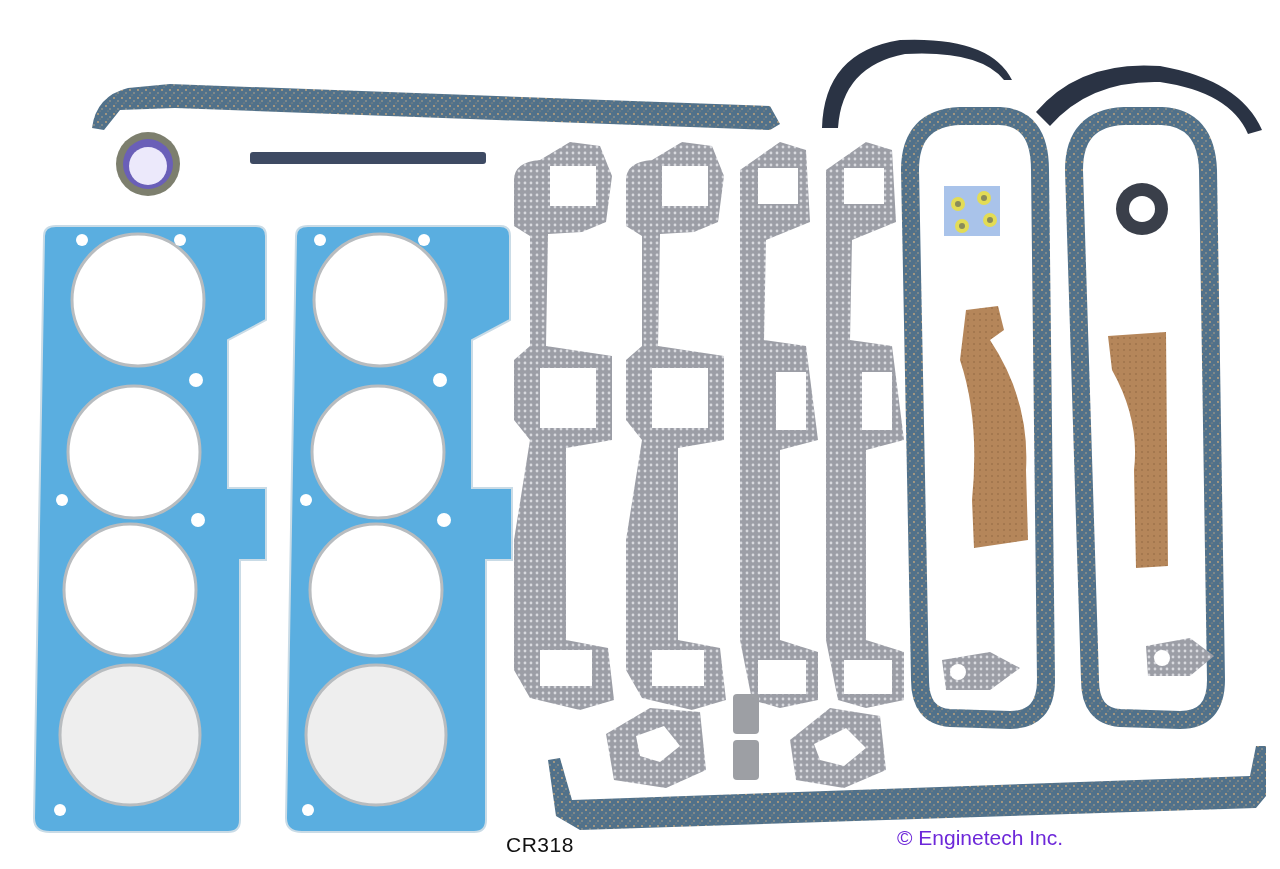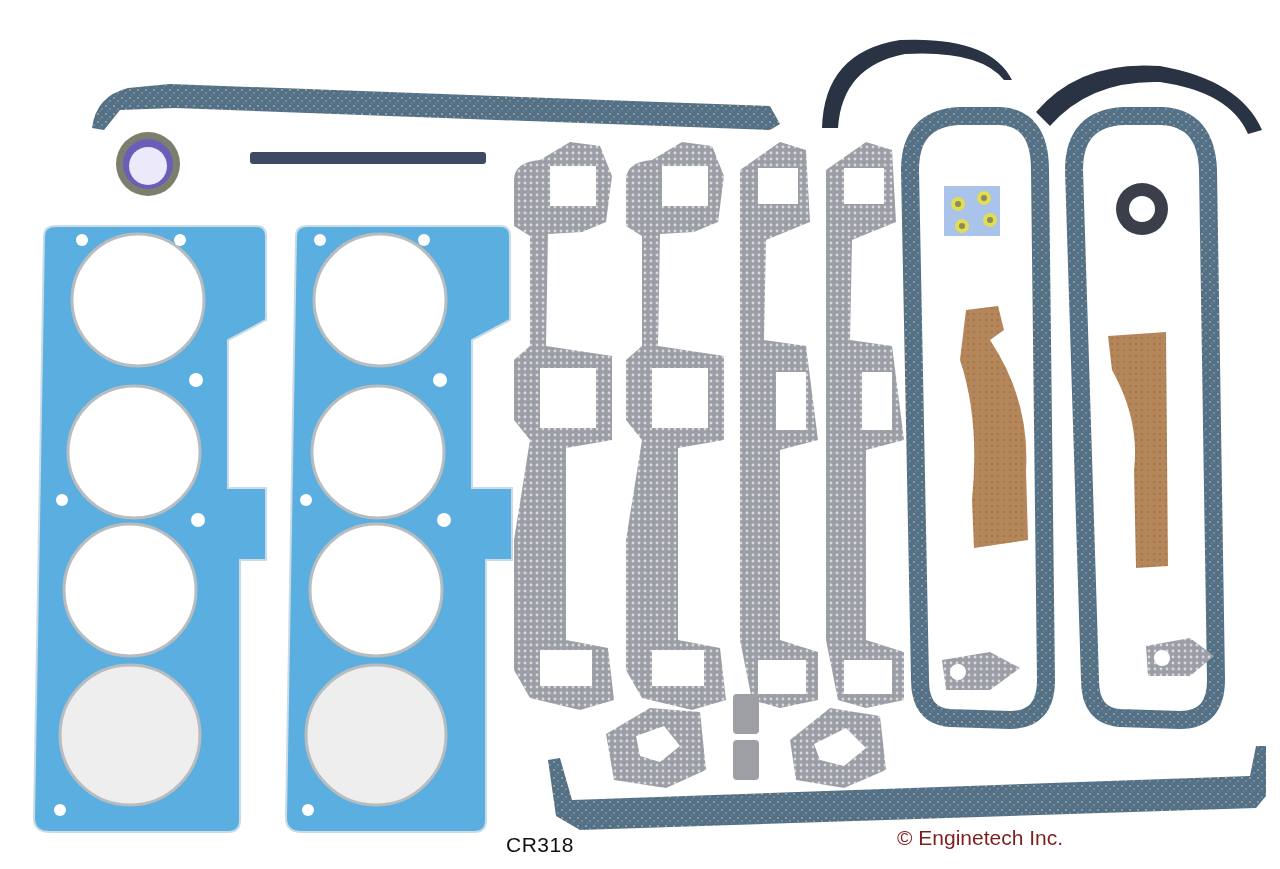--- a/index.html
+++ b/index.html
@@ -1,20 +1,20 @@
 <!DOCTYPE html>
 <html><head>
 <meta charset="utf-8">
 <style>
   html, body { margin: 0; padding: 0; background: #ffffff; }
   body { width: 1280px; height: 869px; overflow: hidden; position: relative; font-family: "Liberation Sans", sans-serif; }
   .stage { position: absolute; left: 0; top: 0; width: 1280px; height: 869px; }
   .caption { position: absolute; color: #111; font-family: "Liberation Sans", sans-serif; }
   .part-number { left: 506px; top: 827px; font-size: 21px; letter-spacing: 0.5px; margin-top: 6px; }
-  .copyright { left: 897px; top: 826px; font-size: 21px; color: #7f1d1d; }
+  .copyright { left: 897px; top: 826px; font-size: 21px; color: #6d28d9; }
 </style>
 </head>
 <body>
 
 <div class="stage">
 <svg width="1280" height="869" viewBox="0 0 1280 869" xmlns="http://www.w3.org/2000/svg">
   <defs>
     <pattern id="cork" width="8" height="8" patternUnits="userSpaceOnUse">
       <rect width="8" height="8" fill="#51718a"></rect>
       <circle cx="2" cy="2" r="0.9" fill="#c9a77a"></circle>

